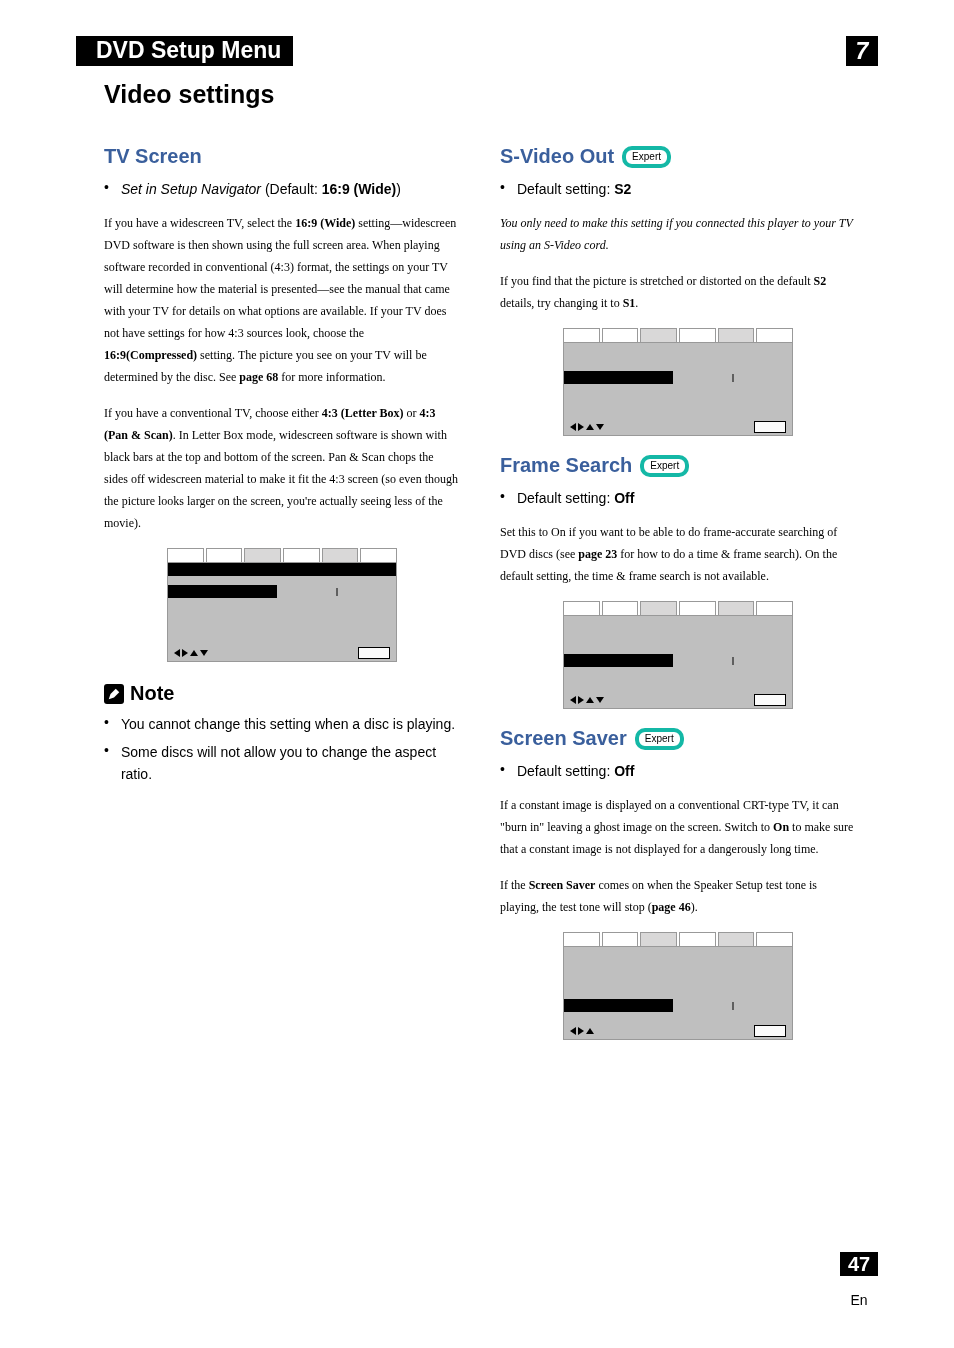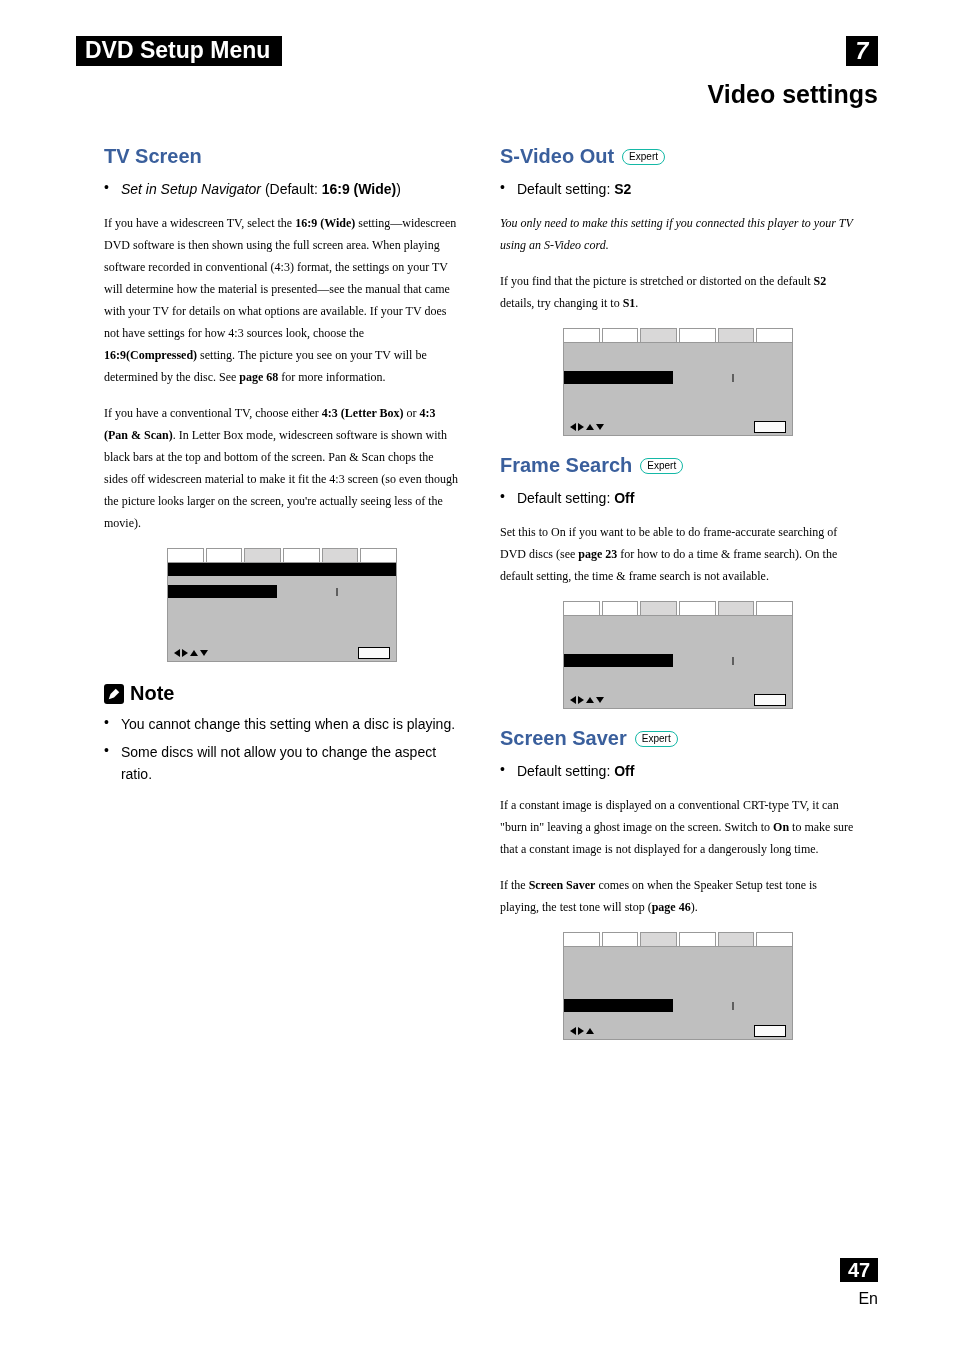--- a/index.html
+++ b/index.html
@@ -21,21 +21,21 @@
     display: flex;
     height: 30px;
     margin: 0 76px 14px 76px;
     position: relative;
   }
   .header-bar-left {
     background: #000;
     color: #fff;
     font-weight: 700;
     font-size: 23px;
-    padding: 0 12px 0 9px;
+    padding: 0 12px 0 20px;
     display: flex;
     align-items: baseline;
     line-height: 28px;
   }
   .header-bar-right {
     position: absolute;
     top: 0;
     right: 0;
     height: 30px;
     width: 32px;
@@ -67,21 +67,21 @@
   .h3blue {
     color: #3a5f9c;
     font-size: 20px;
     font-weight: 700;
     margin: 18px 0 6px 0;
     display: flex;
     align-items: center;
     gap: 8px;
   }
   .expert-badge {
-    border: 1px solid #14b8a6;
+    border: 4px solid #14b8a6;
     border-radius: 10px;
     font-size: 10px;
     font-weight: 400;
     color: #000;
     padding: 0 6px;
     line-height: 14px;
     display: inline-block;
   }
   .bullet {
     display: flex;
@@ -208,39 +208,40 @@
     display: inline-block;
     background: #000;
     color: #fff;
     font-weight: 700;
     font-size: 20px;
     width: 38px; height: 24px;
     text-align: center;
     line-height: 24px;
   }
   .pagenum .lang {
-    font-size: 16px;
-    margin-top: 8px;
+    font-size: 14px;
+    margin-top: 16px;
+    text-align: center;
   }
 </style>
 </head>
 <body>
 
 <div class="page">
 
   <div class="header-row">
     <div class="header-bar-left">
       <span>DVD Setup Menu</span>
     </div>
     <div class="header-bar-right">
       <span>7</span>
     </div>
   </div>
 
-  <div style="padding:0 76px 0 104px;text-align:right;">
+  <div style="padding:0 76px 0 104px;">
     <div class="section-title">Video settings</div>
   </div>
 
   <div class="main">
 
     <div class="col">
 
       <div class="h3blue">
         <span>TV Screen</span>
       </div>

